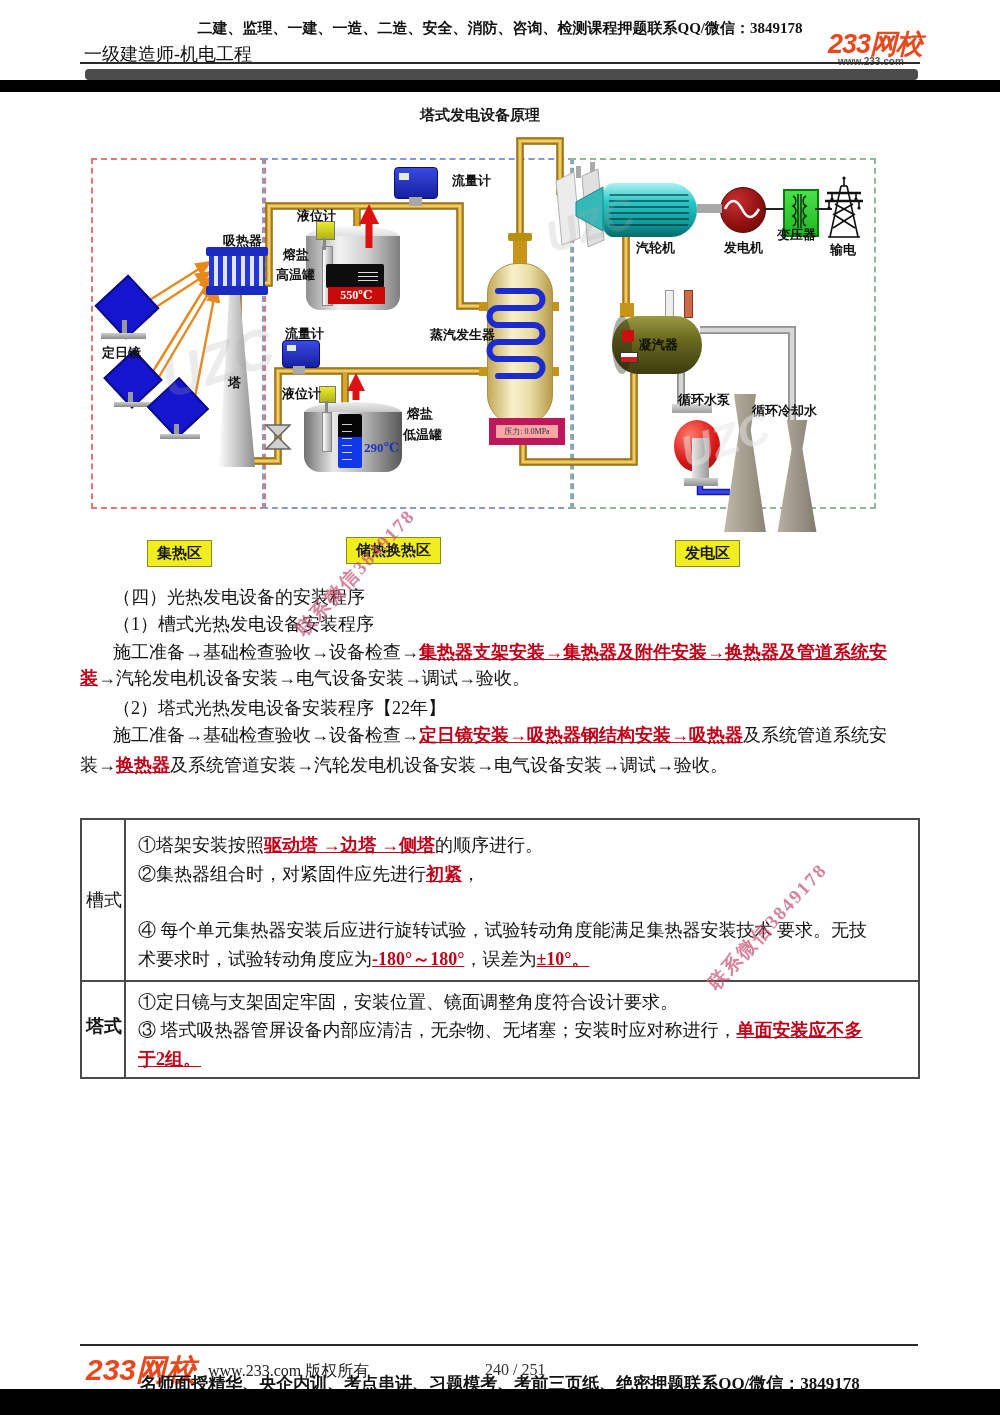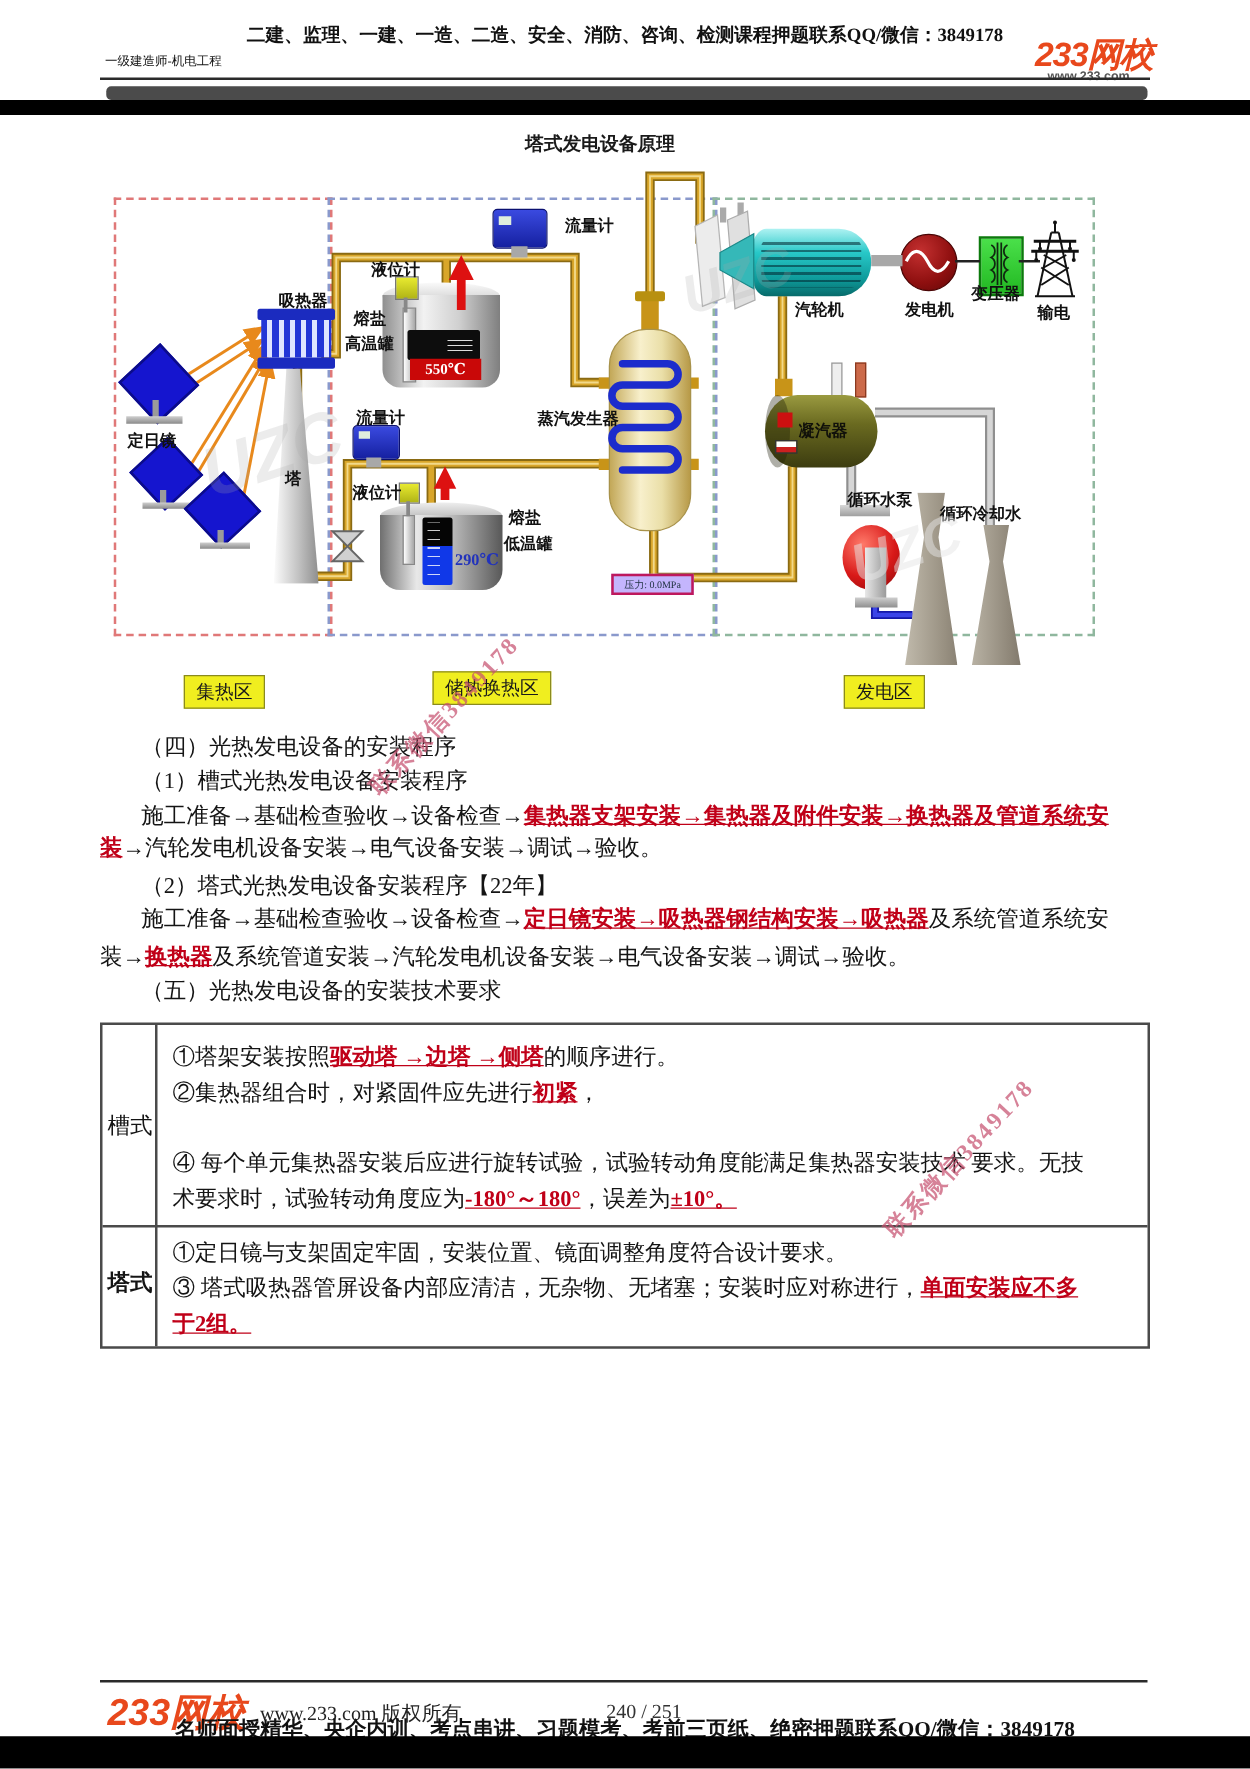--- a/index.html
+++ b/index.html
@@ -2,31 +2,31 @@
 <html><head>
 <meta charset="utf-8">
 <style>
   html,body{margin:0;padding:0;background:#e9e9e9;}
   #page{position:relative;width:1000px;height:1415px;background:#ffffff;margin:0 auto;
         font-family:"Liberation Serif","DejaVu Serif",serif;color:#1a1a1a;overflow:hidden;}
   .abs{position:absolute;}
   svg.layer{position:absolute;left:0;top:0;}
   
   .top-line{left:0;top:19px;width:1000px;text-align:center;font-size:15px;font-weight:bold;color:#111;z-index:8;}
-  .course{left:84px;top:42px;font-size:10px;color:#111;z-index:8;}
+  .course{left:84px;top:42px;font-size:18px;color:#111;z-index:8;}
   .logo{font-family:"Liberation Sans","DejaVu Sans",sans-serif;font-weight:bold;font-style:italic;color:#e8481c;z-index:8;}
   .logo-top{left:828px;top:26px;font-size:27px;letter-spacing:-1px;}
   .logo-site{left:838px;top:56px;font-size:10px;color:#555;font-family:"Liberation Sans",sans-serif;font-weight:bold;z-index:8;}
   .rule{background:#2a2a2a;height:2px;z-index:8;}
   .graybar{left:85px;top:69px;width:833px;height:11px;background:#4b4b4b;border-radius:4px;z-index:48;}
   .blackbar{background:#000;z-index:49;}
   
   .dg-title{left:85px;top:106px;width:790px;text-align:center;font-size:15px;font-weight:bold;z-index:12;}
   .zone{border-style:dashed;border-width:2px;z-index:4;}
-  .zlabel{background:#f0ee1f;border:1px solid #8a8a20;font-weight:normal;font-size:15px;padding:3px 9px;z-index:40;white-space:nowrap;}
+  .zlabel{background:#f0ee1f;border:1px solid #8a8a20;font-weight:bold;font-size:15px;padding:3px 9px;z-index:40;white-space:nowrap;}
   .lbl{position:absolute;font-weight:bold;font-size:13px;color:#111;white-space:nowrap;z-index:42;}
   .comp{position:absolute;z-index:20;}
   .over{z-index:30;}
   
   .bodyline{position:absolute;font-size:18px;white-space:nowrap;z-index:10;color:#141414;}
   .red{color:#c00018;font-weight:bold;text-decoration:underline;}
   
   #tbl{left:80px;top:818px;width:836px;height:257px;border:2px solid #4a4a4a;z-index:10;}
   .tline{position:absolute;font-size:18px;white-space:nowrap;color:#141414;}
   .wm-pink{position:absolute;font-size:19px;font-weight:bold;color:rgba(198,82,112,0.72);letter-spacing:2px;transform-origin:0 0;transform:rotate(-47deg);z-index:45;white-space:nowrap;}
@@ -143,21 +143,21 @@
   </div>
   <div class="lbl" style="left:364px;top:440px;color:#2233bb;font-size:13px;">290℃</div>
 
   <div class="comp" style="left:513px;top:240px;width:14px;height:26px;background:#c89418;"></div>
   <div class="comp" style="left:508px;top:233px;width:24px;height:8px;background:#b89010;border-radius:2px;"></div>
   <div class="comp" style="left:479px;top:302px;width:10px;height:9px;background:#c89418;"></div>
   <div class="comp" style="left:479px;top:367px;width:10px;height:9px;background:#c89418;"></div>
   <div class="comp" style="left:549px;top:302px;width:10px;height:9px;background:#c89418;"></div>
   <div class="comp" style="left:549px;top:367px;width:10px;height:9px;background:#c89418;"></div>
   <div class="comp" style="left:487px;top:263px;width:64px;height:160px;border-radius:30px;border:1px solid #a8924a;background:linear-gradient(90deg,#c3a858,#f8f0cc 38%,#eadfa8 65%,#b89a48);"></div>
-  <div class="comp" style="left:489px;top:418px;width:62px;height:13px;background:#c4b5fd;border:2px solid #be185d;font-size:8px;color:#234;text-align:center;line-height:13px;z-index:32;margin-top:41px;">压力: 0.0MPa</div>
+  <div class="comp" style="left:489px;top:418px;width:62px;height:13px;background:#fca5a5;border:7px solid #be185d;font-size:8px;color:#234;text-align:center;line-height:13px;z-index:32;">压力: 0.0MPa</div>
 
   <div class="comp" style="left:601px;top:183px;width:96px;height:54px;border-radius:12px 26px 26px 12px/20px 27px 27px 20px;background:linear-gradient(to bottom,#aef2f2 0%,#28c8c8 35%,#0e9a9a 75%,#076a6a 100%);">
     <div style="position:absolute;left:8px;top:7px;width:80px;height:40px;background:repeating-linear-gradient(to bottom,transparent 0 4px,rgba(0,35,45,.55) 4px 6px);border-radius:8px;"></div>
   </div>
 
   <div class="comp" style="left:720px;top:187px;width:44px;height:44px;border-radius:50%;border:1px solid #4a0505;background:radial-gradient(circle at 35% 30%,#c43030,#8e0f0f 60%,#5f0707);"></div>
 
   <div class="comp" style="left:783px;top:189px;width:32px;height:44px;border:2px solid #0c7a0c;background:linear-gradient(#4ae04a,#22b822);"></div>
 
   <div class="comp" style="left:665px;top:290px;width:7px;height:26px;background:#eeeeee;border:1px solid #999;"></div>
@@ -275,21 +275,20 @@
   <div class="wm-pink" style="left:290px;top:624px;">联系微信3849178</div>
   <div class="wm-pink" style="left:702px;top:978px;">联系微信3849178</div>
 
   <div class="bodyline" style="left:113px;top:585px;">（四）光热发电设备的安装程序</div>
   <div class="bodyline" style="left:113px;top:612px;">（1）槽式光热发电设备安装程序</div>
   <div class="bodyline" style="left:113px;top:640px;"><span>施工准备→基础检查验收→设备检查→</span><span class="red">集热器支架安装→集热器及附件安装→换热器及管道系统安</span></div>
   <div class="bodyline" style="left:80px;top:666px;"><span class="red">装</span><span>→汽轮发电机设备安装→电气设备安装→调试→验收。</span></div>
   <div class="bodyline" style="left:113px;top:696px;">（2）塔式光热发电设备安装程序【22年】</div>
   <div class="bodyline" style="left:113px;top:723px;"><span>施工准备→基础检查验收→设备检查→</span><span class="red">定日镜安装→吸热器钢结构安装→吸热器</span><span>及系统管道系统安</span></div>
   <div class="bodyline" style="left:80px;top:753px;"><span>装→</span><span class="red">换热器</span><span>及系统管道安装→汽轮发电机设备安装→电气设备安装→调试→验收。</span></div>
-  <div class="bodyline" style="left:113px;top:780px;">（五）光热发电设备的安装技术要求</div>
 
   <div class="abs" id="tbl">
     <div style="position:absolute;left:42px;top:0;width:2px;height:100%;background:#4a4a4a;"></div>
     <div style="position:absolute;left:0;top:160px;width:100%;height:2px;background:#4a4a4a;"></div>
     <div class="tline" style="left:4px;top:68px;font-size:18px;">槽式</div>
     <div class="tline" style="left:56px;top:13px;"><span>①塔架安装按照</span><span class="red">驱动塔 →边塔 →侧塔</span><span>的顺序进行。</span></div>
     <div class="tline" style="left:56px;top:42px;"><span>②集热器组合时，对紧固件应先进行</span><span class="red">初紧</span><span>，</span></div>
     <div class="tline" style="left:56px;top:98px;"><span>④ 每个单元集热器安装后应进行旋转试验，试验转动角度能满足集热器安装技术 要求。无技</span></div>
     <div class="tline" style="left:56px;top:127px;"><span>术要求时，试验转动角度应为</span><span class="red">-180°～180°</span><span>，误差为</span><span class="red">±10°。</span></div>
     <div class="tline" style="left:4px;top:194px;font-size:18px;font-weight:bold;">塔式</div>

